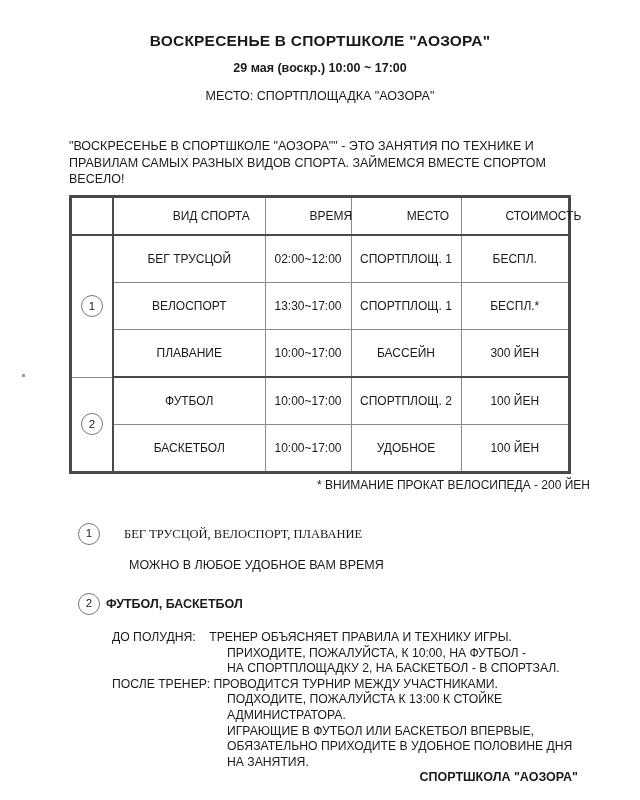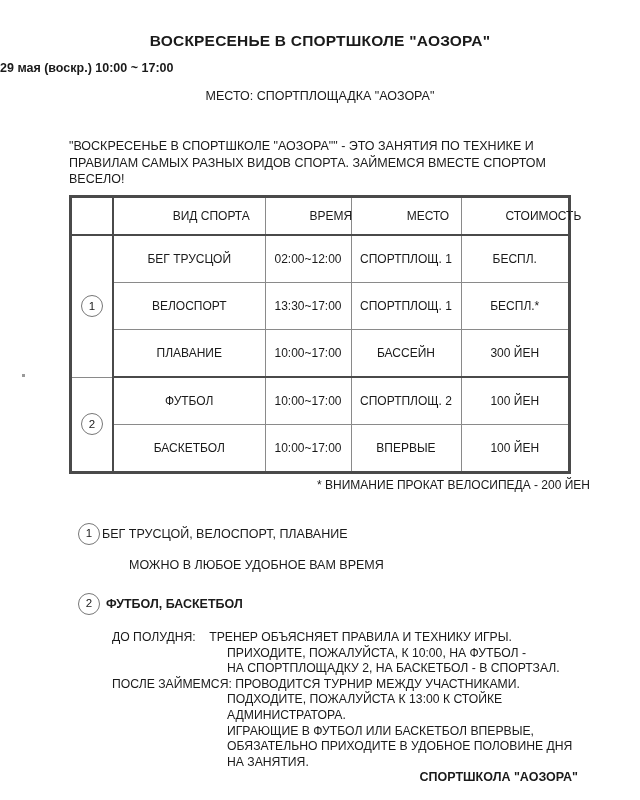--- a/index.html
+++ b/index.html
@@ -33,20 +33,21 @@
     text-align: center;
     font-size: 15.5px;
     font-weight: bold;
     letter-spacing: 0.2px;
   }
   .doc-datetime {
     position: absolute;
     left: 0;
     top: 61px;
     width: 640px;
+    text-align: center;
     font-size: 12.5px;
     font-weight: bold;
   }
   .doc-venue {
     position: absolute;
     left: 0;
     top: 89px;
     width: 640px;
     text-align: center;
     font-size: 12.5px;
@@ -145,21 +146,21 @@
 
   
   .legend-1 {
     position: absolute;
     left: 78px;
     top: 523px;
     display: flex;
     align-items: center;
     font-size: 12.5px;
   }
-  .legend-1 .legend-text { margin-left: 2px; }
+  .legend-1 .legend-text { margin-left: 24px; font-family: Liberation Serif, serif; }
 
   .legend-1-sub {
     position: absolute;
     left: 129px;
     top: 558px;
     font-size: 12.5px;
   }
 
   .legend-2 {
     position: absolute;
@@ -263,21 +264,21 @@
             <span class="circ">2</span>
           </td>
           <td>ФУТБОЛ</td>
           <td>10:00~17:00</td>
           <td>СПОРТПЛОЩ. 2</td>
           <td>100 ЙЕН</td>
         </tr>
         <tr>
           <td>БАСКЕТБОЛ</td>
           <td>10:00~17:00</td>
-          <td>ВПЕРВЫЕ</td>
+          <td>УДОБНОЕ</td>
           <td>100 ЙЕН</td>
         </tr>
       </tbody>
     </table>
   </div>
 
   <div class="artifact-dot"></div>
 
   <div class="footnote">* ВНИМАНИЕ  ПРОКАТ ВЕЛОСИПЕДА - 200 ЙЕН</div>
 
@@ -289,21 +290,21 @@
 
   <div class="legend-2">
     <span class="circ">2</span>
     <span class="legend-text">ФУТБОЛ, БАСКЕТБОЛ</span>
   </div>
 
   <div class="instructions">
     <div class="instr-line"><span>ДО ПОЛУДНЯ:</span><span>    </span><span>ТРЕНЕР ОБЪЯСНЯЕТ ПРАВИЛА И ТЕХНИКУ ИГРЫ.</span></div>
     <div class="instr-line instr-hang">ПРИХОДИТЕ, ПОЖАЛУЙСТА, К 10:00, НА ФУТБОЛ -</div>
     <div class="instr-line instr-hang">НА СПОРТПЛОЩАДКУ 2, НА БАСКЕТБОЛ - В СПОРТЗАЛ.</div>
-    <div class="instr-line"><span>ПОСЛЕ ЗАЙМЕМСЯ:</span><span> </span><span>ПРОВОДИТСЯ ТУРНИР МЕЖДУ УЧАСТНИКАМИ.</span></div>
+    <div class="instr-line"><span>ПОСЛЕ ТРЕНЕР:</span><span> </span><span>ПРОВОДИТСЯ ТУРНИР МЕЖДУ УЧАСТНИКАМИ.</span></div>
     <div class="instr-line instr-hang-2">ПОДХОДИТЕ, ПОЖАЛУЙСТА К 13:00 К СТОЙКЕ</div>
     <div class="instr-line instr-hang-2">АДМИНИСТРАТОРА.</div>
     <div class="instr-line instr-hang-2">ИГРАЮЩИЕ В ФУТБОЛ ИЛИ БАСКЕТБОЛ ВПЕРВЫЕ,</div>
     <div class="instr-line instr-hang-2">ОБЯЗАТЕЛЬНО ПРИХОДИТЕ В УДОБНОЕ ПОЛОВИНЕ ДНЯ</div>
     <div class="instr-line instr-hang-2">НА ЗАНЯТИЯ.</div>
   </div>
 
   <div class="footer-sign">СПОРТШКОЛА "АОЗОРА"</div>
 
 </div>

